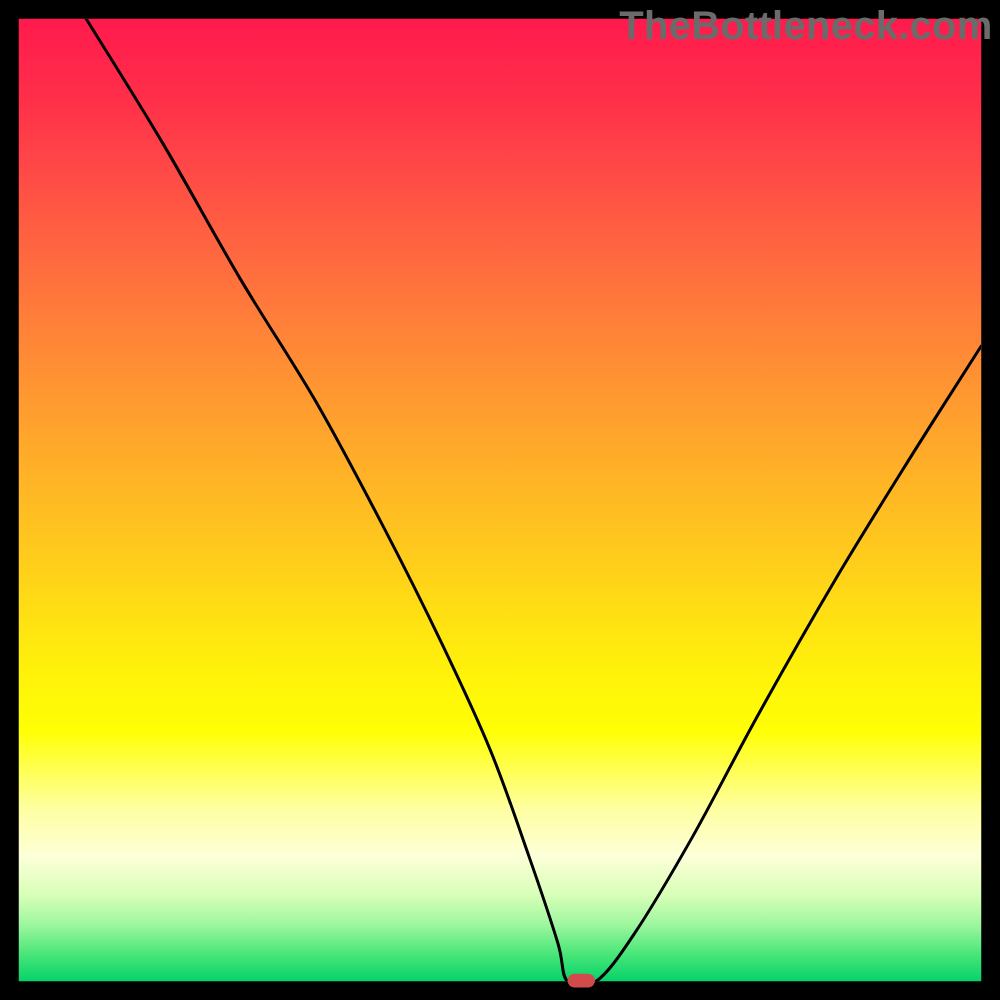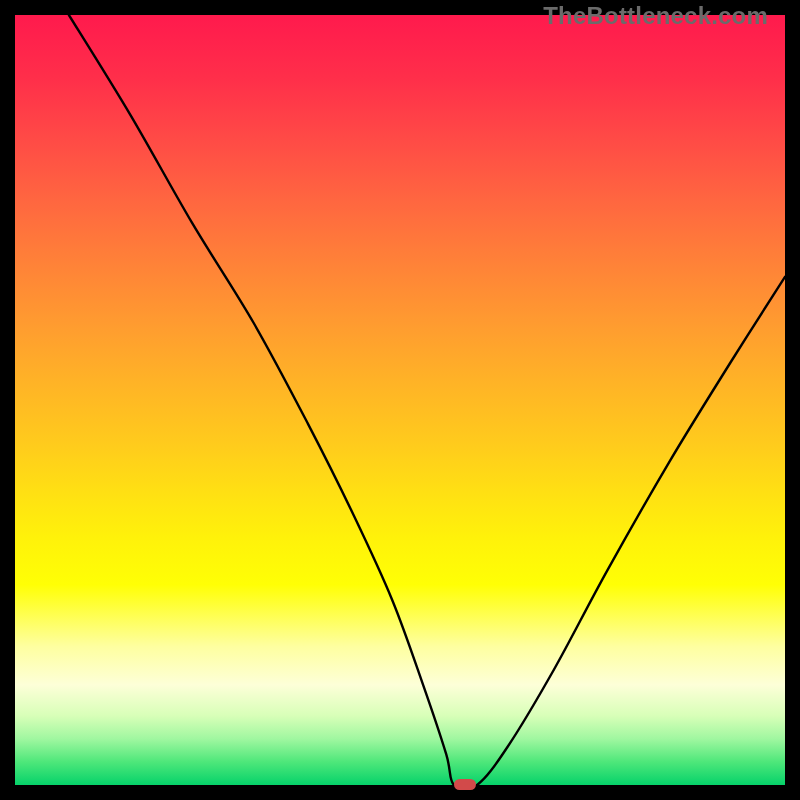--- a/index.html
+++ b/index.html
@@ -32,23 +32,23 @@
       #fdffd8 87%,
       #d8ffb8 91%,
       #a0f7a0 94%,
       #4ee77a 97%,
       #06d26a 100%
     );
   }
   .watermark {
     position: absolute;
     top: 2px;
-    right: 32px;
+    right: 6px;
     font-family: Arial, Helvetica, sans-serif;
-    font-size: 24px;
+    font-size: 32px;
     font-weight: 600;
     color: #6b6b6b;
     letter-spacing: 0.2px;
     user-select: none;
   }
   svg.curve {
     position: absolute;
     left: 0; top: 0;
     width: 100%;
     height: 100%;

